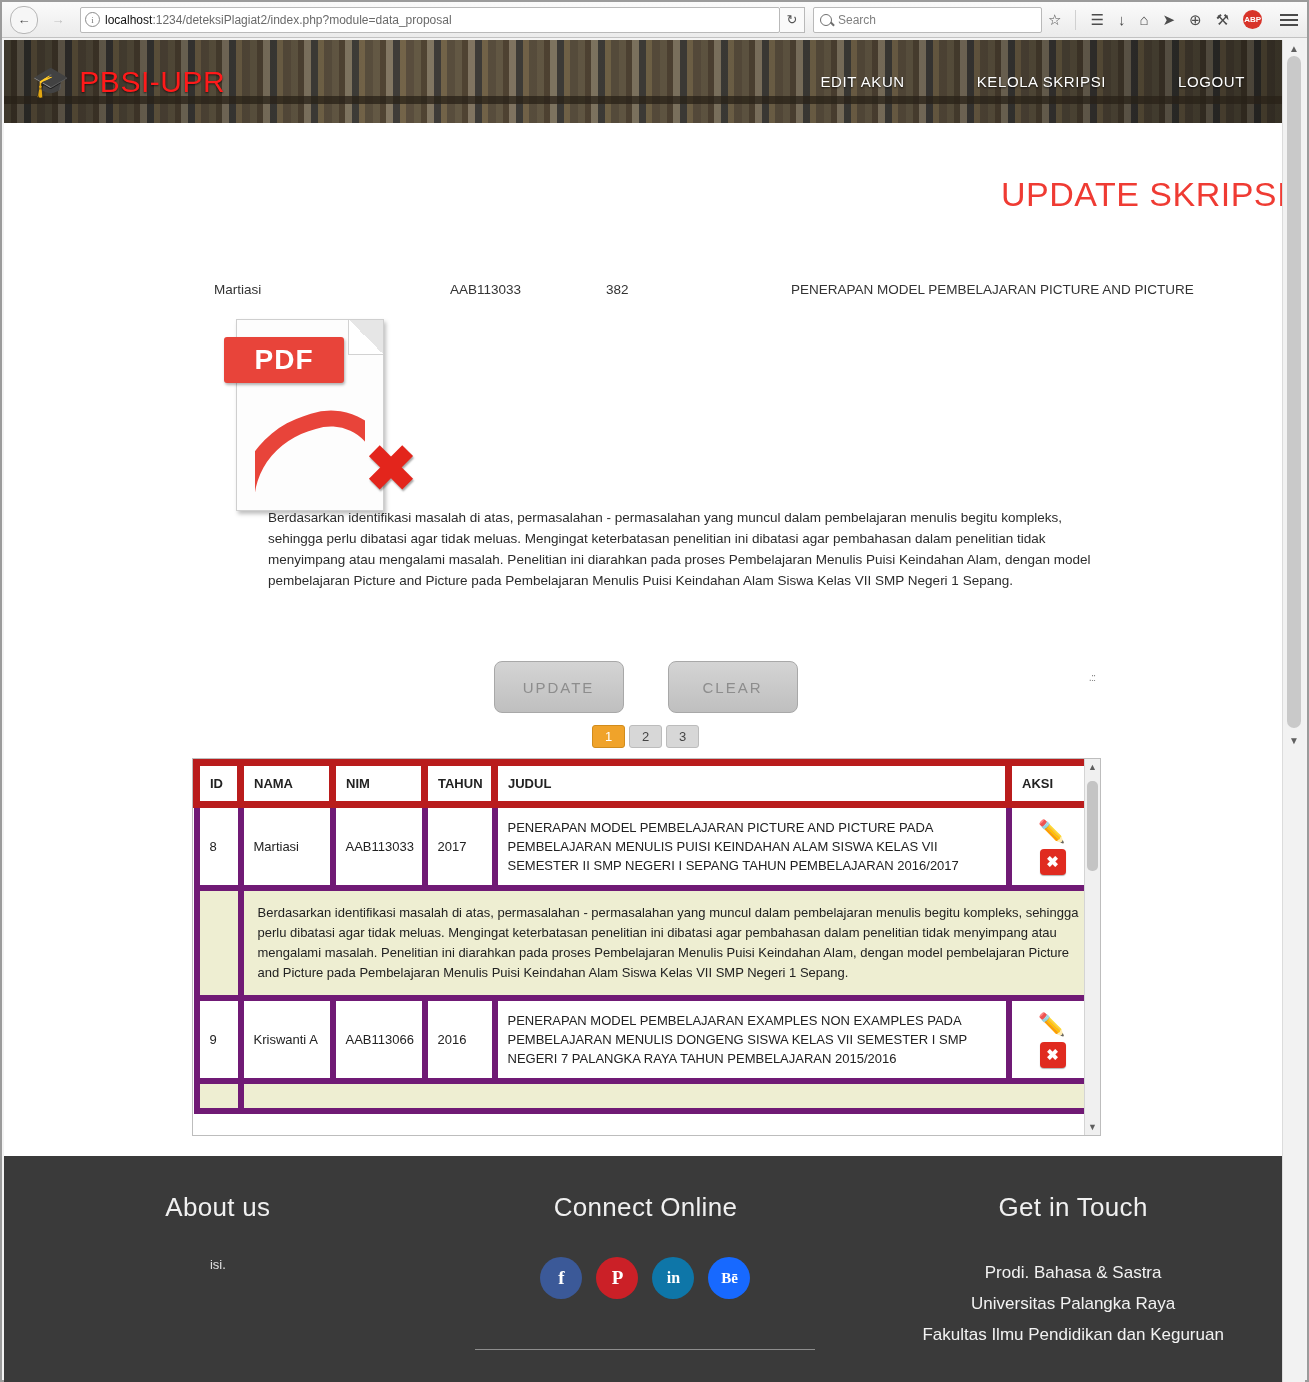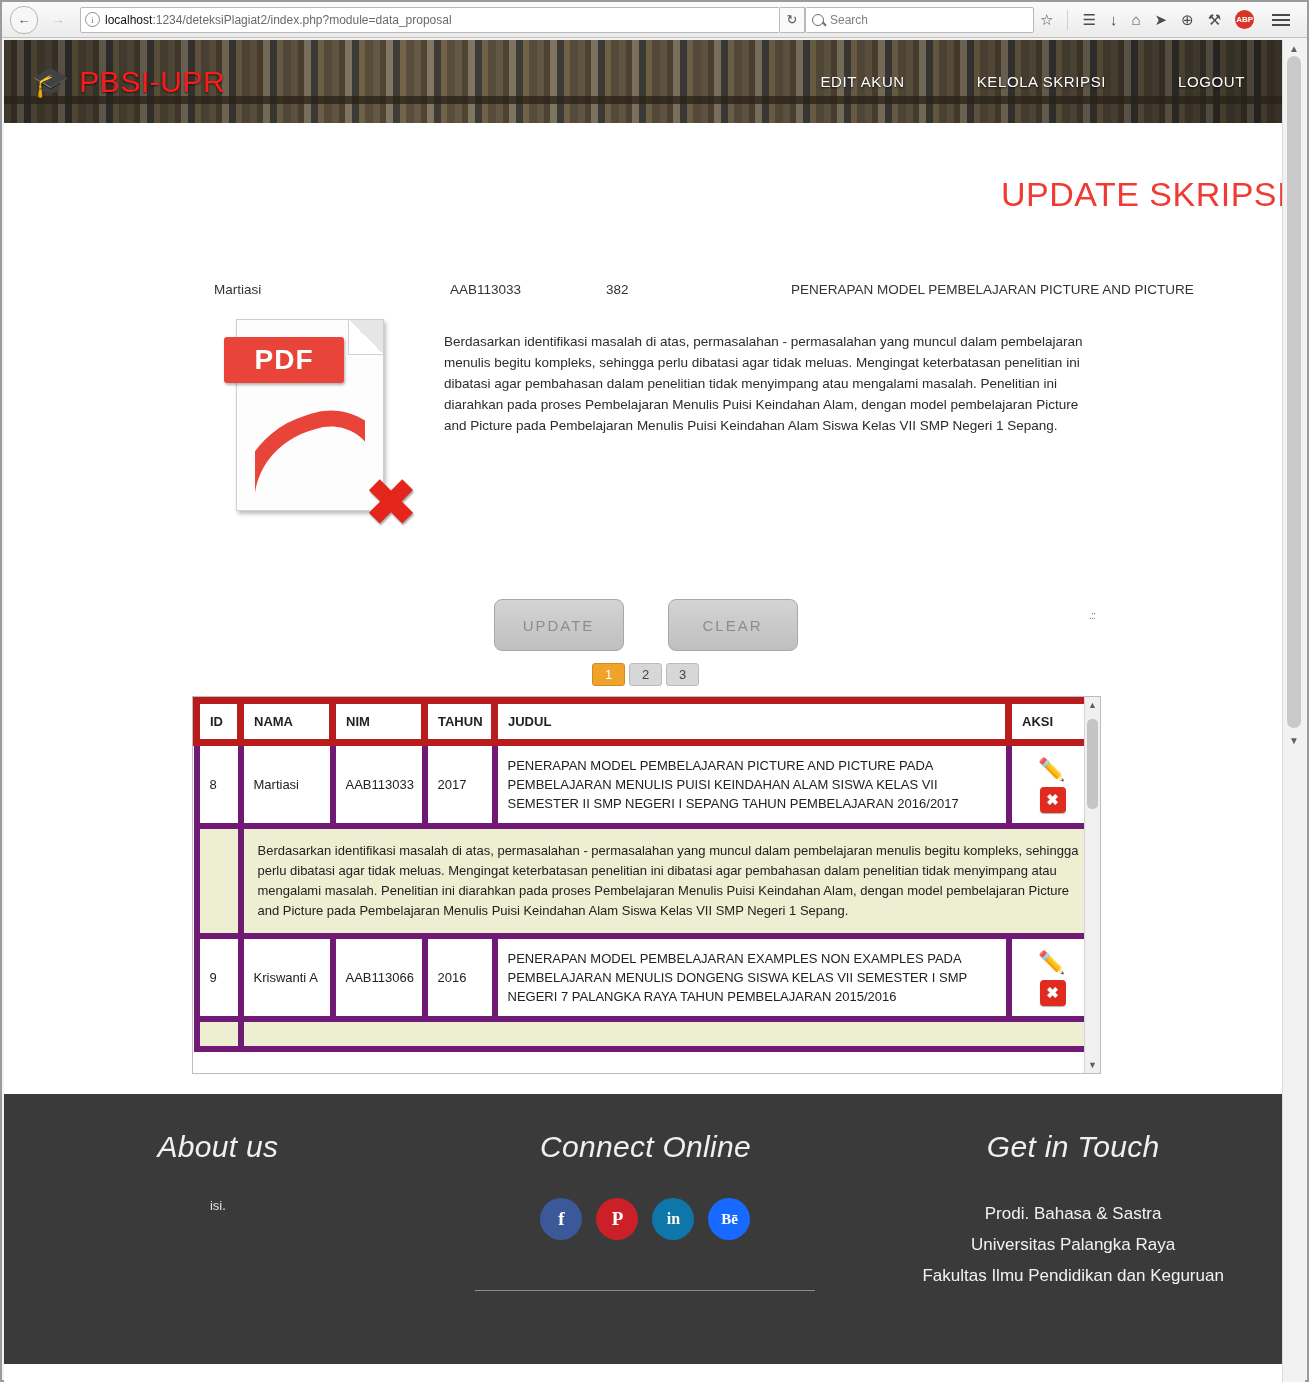--- a/index.html
+++ b/index.html
@@ -74,20 +74,21 @@
     border: 1px solid #b9b9b9;
     border-left: none;
     background: #fafafa;
     display: flex; align-items: center; justify-content: center;
     font-size: 13px;
     color: #555;
   }
   .searchbar {
     flex: 0 0 215px;
     height: 24px;
+    margin-left: 8px;
     background: #fff;
     border: 1px solid #b9b9b9;
     border-radius: 2px;
     display: flex; align-items: center;
     padding: 0 6px;
     font-size: 12px;
     color: #808080;
   }
   .mag {
     width: 10px; height: 10px;
@@ -230,20 +231,21 @@
   }
   .rh-nama { width: 236px; }
   .rh-nim { width: 156px; }
   .rh-tahun { width: 185px; }
   .rh-judul { flex: 1; }
 
   .record-body {
     display: flex;
     margin-top: 22px;
     padding-left: 226px;
+    flex-direction: column;
   }
   .pdf-box {
     width: 176px;
     height: 210px;
     position: relative;
     flex: 0 0 176px;
   }
   .pdf-doc {
     position: absolute;
     left: 6px; top: 0;
@@ -490,24 +492,23 @@
     box-sizing: border-box;
   }
   .footer-cols {
     display: flex;
     justify-content: space-around;
     align-items: flex-start;
   }
   .fcol { width: 33%; text-align: center; }
   .fcol h3 {
     font-weight: normal;
-    font-size: 30px;
+    font-size: 26px;
     margin: 0 0 34px 0;
     letter-spacing: .3px;
-    font-style: italic;
   }
   .about-text { font-size: 13px; color: #e2e2e2; }
   .socials {
     display: flex;
     justify-content: center;
     gap: 14px;
   }
   .soc {
     width: 42px; height: 42px;
     border-radius: 50%;

